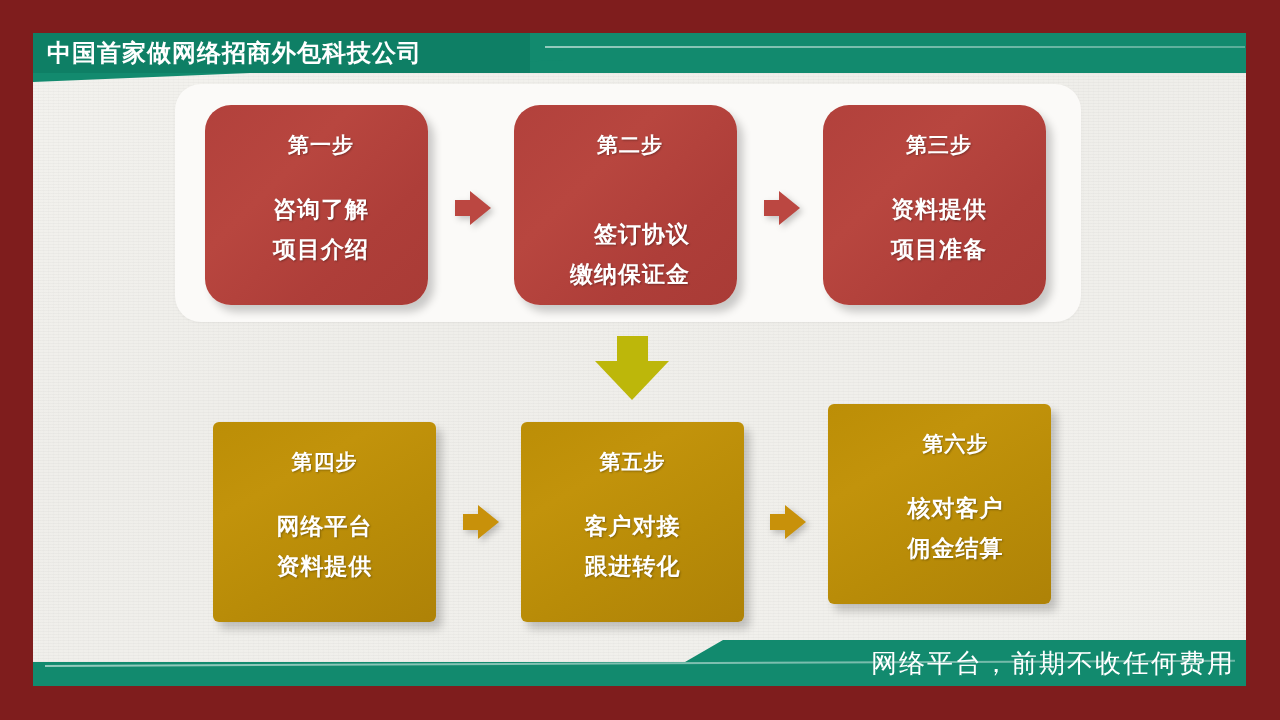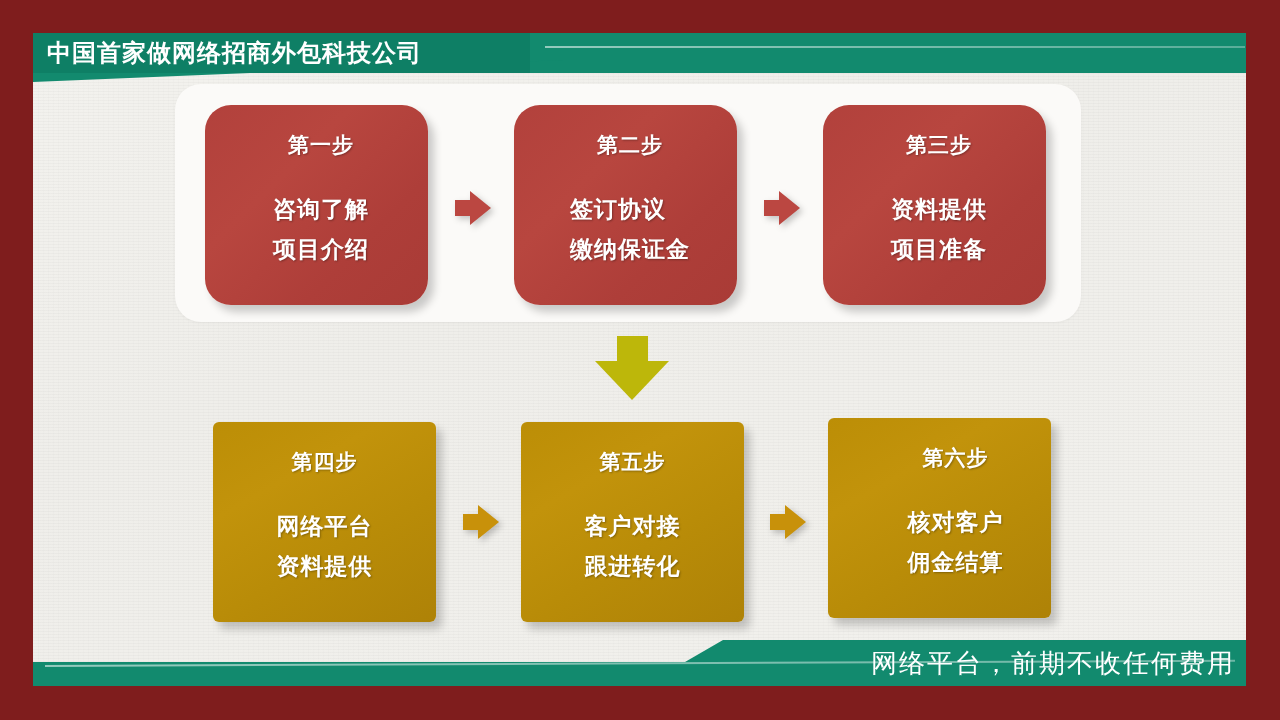--- a/index.html
+++ b/index.html
@@ -121,38 +121,38 @@
   }
   .card-step {
     font-size: 21px;
     font-weight: bold;
     letter-spacing: 1px;
     text-shadow: 1px 1px 2px rgba(0,0,0,0.30);
     margin-top: 26px;
   }
   .card-lines {
     margin-top: 30px;
-    text-align: left;
+    text-align: right;
   }
   .card-line {
     font-size: 23px;
     font-weight: bold;
     letter-spacing: 1px;
     line-height: 40px;
     text-shadow: 1px 1px 2px rgba(0,0,0,0.30);
   }
 
   
   #card-1 { left: 205px; top: 105px; }
-  #card-2 { left: 514px; top: 105px; }
+  #card-2 { left: 514px; top: 105px; gap: 25px; }
   #card-3 { left: 823px; top: 105px; }
   
   #card-4 { left: 213px; top: 422px; }
   #card-5 { left: 521px; top: 422px; }
-  #card-6 { left: 828px; top: 418px; padding-left: 32px; }
+  #card-6 { left: 828px; top: 404px; padding-left: 32px; }
 
   
   .arrow-right {
     position: absolute;
     width: 36px;
     height: 34px;
     filter: drop-shadow(3px 3px 3px rgba(0,0,0,0.22));
   }
   .arrow-right .shaft {
     position: absolute;

